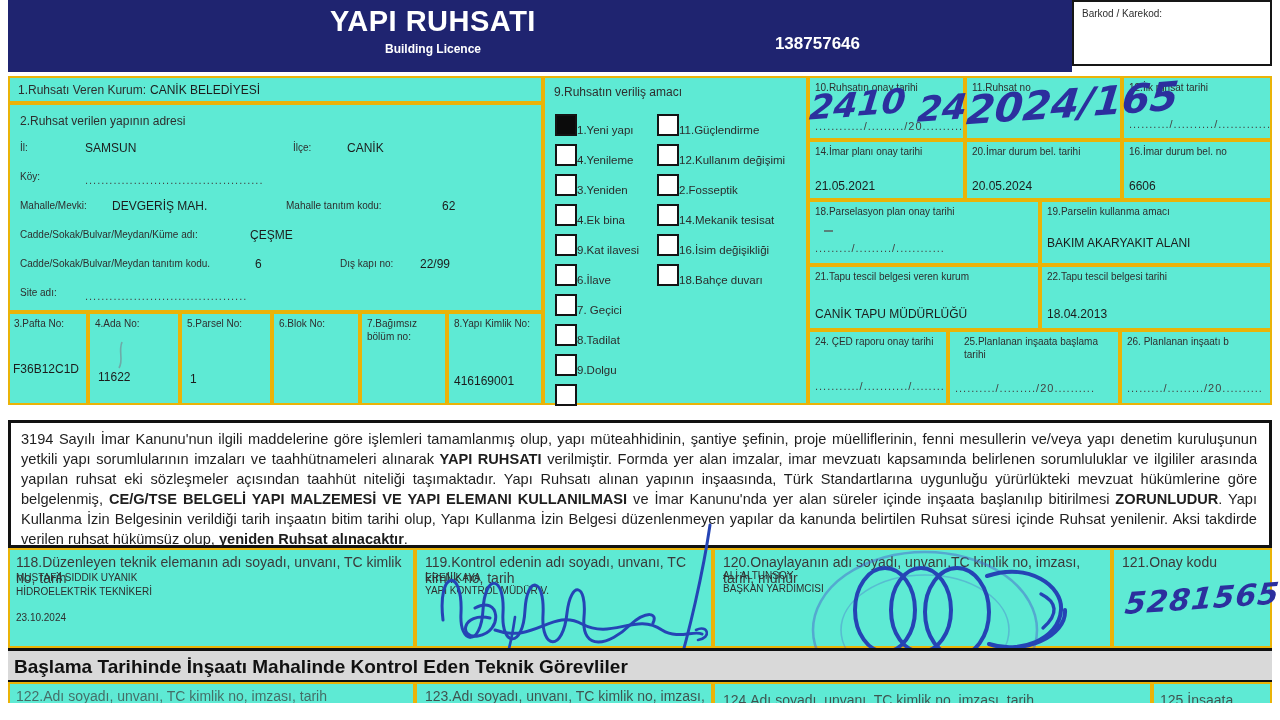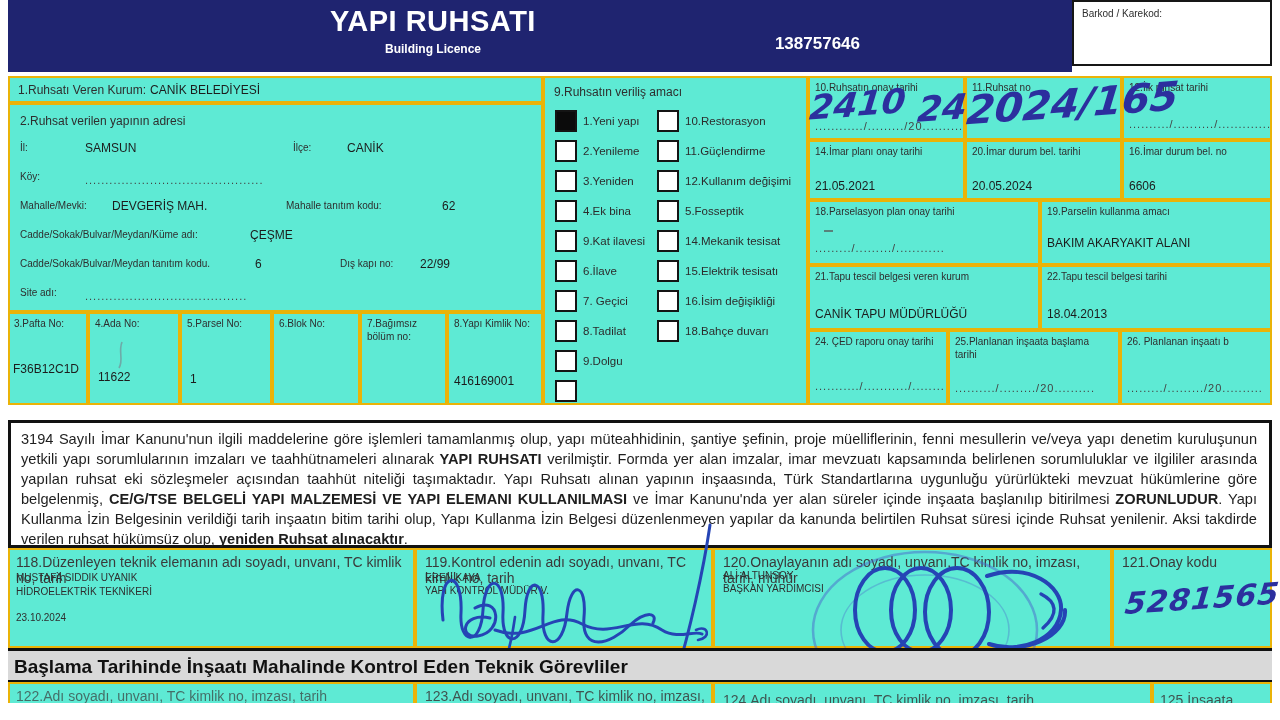--- a/index.html
+++ b/index.html
@@ -13,21 +13,21 @@
   .dots{font-size:11px;color:#444;letter-spacing:1px;white-space:nowrap}
   .b{font-weight:bold}
   
   .hdr-blue{position:absolute;left:8px;top:0;width:1064px;height:72px;background:#1f2470}
   .hdr-title{position:absolute;left:425px;top:5px;transform:translateX(-50%);color:#fff;font-weight:bold;font-size:29px;letter-spacing:.5px;white-space:nowrap}
   .hdr-sub{position:absolute;left:425px;top:42px;transform:translateX(-50%);color:#fff;font-weight:bold;font-size:12px;white-space:nowrap}
   .hdr-num{position:absolute;right:212px;top:34px;color:#fff;font-weight:bold;font-size:17px}
   .barkod{position:absolute;left:1072px;top:0;width:200px;height:66px;background:#fff;border:2px solid #161616}
   
   .cb-col{position:absolute;display:flex;flex-direction:column}
-  .cb-row{display:flex;align-items:center;height:30px;gap:6px}
+  .cb-row{display:flex;align-items:flex-end;height:30px;gap:0}
   .cb{width:22px;height:22px;border:2px solid #141414;background:#fff;flex:0 0 auto}
   .cb.checked{background:#0b0b0b}
   .cb-lab{font-size:11.5px;color:#2c2c2c;white-space:nowrap}
   
   .para{position:absolute;left:8px;top:420px;width:1264px;height:128px;border:3px solid #121212;background:#fff;padding:7px 12px 6px 10px;font-size:14.6px;line-height:1.37;color:#1e1e1e;text-align:justify}
   
   .hand{position:absolute;font-family:"DejaVu Sans",sans-serif;font-style:italic;font-weight:bold;color:#2c2f9e;white-space:nowrap;transform:skewX(-10deg) rotate(-4deg)}
   .graybar{position:absolute;left:8px;top:648px;width:1264px;height:34px;background:#d9d9d9;border-top:3px solid #101010;border-bottom:2px solid #101010}
   .graybar span{position:absolute;left:6px;top:5px;font-size:19px;font-weight:bold;color:#111}
   .sig{position:absolute;overflow:visible}
@@ -100,21 +100,21 @@
 
 <div class="box" style="left:543px;top:76px;width:265px;height:329px">
   <span class="abs lbl" style="left:9px;top:7px;font-size:12px">9.Ruhsatın veriliş amacı</span>
   <div class="cb-col" style="left:10px;top:28px">
       <div class="cb-row">
         <span class="cb checked"></span>
         <span class="cb-lab">1.Yeni yapı</span>
       </div>
       <div class="cb-row">
         <span class="cb"></span>
-        <span class="cb-lab">2.Yenileme</span>
+        <span class="cb-lab">4.Yenileme</span>
       </div>
       <div class="cb-row">
         <span class="cb"></span>
         <span class="cb-lab">3.Yeniden</span>
       </div>
       <div class="cb-row">
         <span class="cb"></span>
         <span class="cb-lab">4.Ek bina</span>
       </div>
       <div class="cb-row">
@@ -138,41 +138,33 @@
         <span class="cb-lab">9.Dolgu</span>
       </div>
       <div class="cb-row">
         <span class="cb"></span>
         <span class="cb-lab"></span>
       </div>
     </div>
   <div class="cb-col" style="left:112px;top:28px">
       <div class="cb-row">
         <span class="cb"></span>
-        <span class="cb-lab">10.Restorasyon</span>
-      </div>
-      <div class="cb-row">
-        <span class="cb"></span>
         <span class="cb-lab">11.Güçlendirme</span>
       </div>
       <div class="cb-row">
         <span class="cb"></span>
         <span class="cb-lab">12.Kullanım değişimi</span>
       </div>
       <div class="cb-row">
         <span class="cb"></span>
-        <span class="cb-lab">5.Fosseptik</span>
+        <span class="cb-lab">2.Fosseptik</span>
       </div>
       <div class="cb-row">
         <span class="cb"></span>
         <span class="cb-lab">14.Mekanik tesisat</span>
-      </div>
-      <div class="cb-row">
-        <span class="cb"></span>
-        <span class="cb-lab">15.Elektrik tesisatı</span>
       </div>
       <div class="cb-row">
         <span class="cb"></span>
         <span class="cb-lab">16.İsim değişikliği</span>
       </div>
       <div class="cb-row">
         <span class="cb"></span>
         <span class="cb-lab">18.Bahçe duvarı</span>
       </div>
     </div>
@@ -220,21 +212,21 @@
 <div class="box" style="left:1040px;top:265px;width:232px;height:65px">
   <span class="abs lbl" style="left:5px;top:4px">22.Tapu tescil belgesi tarihi</span>
   <span class="abs val" style="left:5px;top:40px">18.04.2013</span>
 </div>
 
 <div class="box" style="left:808px;top:330px;width:140px;height:75px">
   <span class="abs lbl" style="left:5px;top:4px;white-space:nowrap;overflow:hidden;width:132px">24. ÇED raporu onay tarihi</span>
   <span class="abs dots" style="left:5px;top:48px;overflow:hidden;width:130px;display:inline-block">.........../.........../.............</span>
 </div>
 <div class="box" style="left:948px;top:330px;width:172px;height:75px">
-  <span class="abs lbl" style="left:5px;top:4px;width:158px">25.Planlanan inşaata başlama tarihi</span>
+  <span class="abs lbl" style="left:14px;top:4px;width:158px">25.Planlanan inşaata başlama tarihi</span>
   <span class="abs dots" style="left:5px;top:50px">........../........./20..........</span>
 </div>
 <div class="box" style="left:1120px;top:330px;width:152px;height:75px">
   <span class="abs lbl" style="left:5px;top:4px;white-space:nowrap;overflow:hidden;width:144px">26. Planlanan inşaatı b</span>
   <span class="abs dots" style="left:5px;top:50px;overflow:hidden;width:142px;display:inline-block">........./........./20..........</span>
 </div>
 
 <span class="hand" style="left:810px;top:86px;font-size:34px">24</span>
 <span class="hand" style="left:858px;top:82px;font-size:34px">10</span>
 <span class="hand" style="left:918px;top:88px;font-size:35px">24</span>

